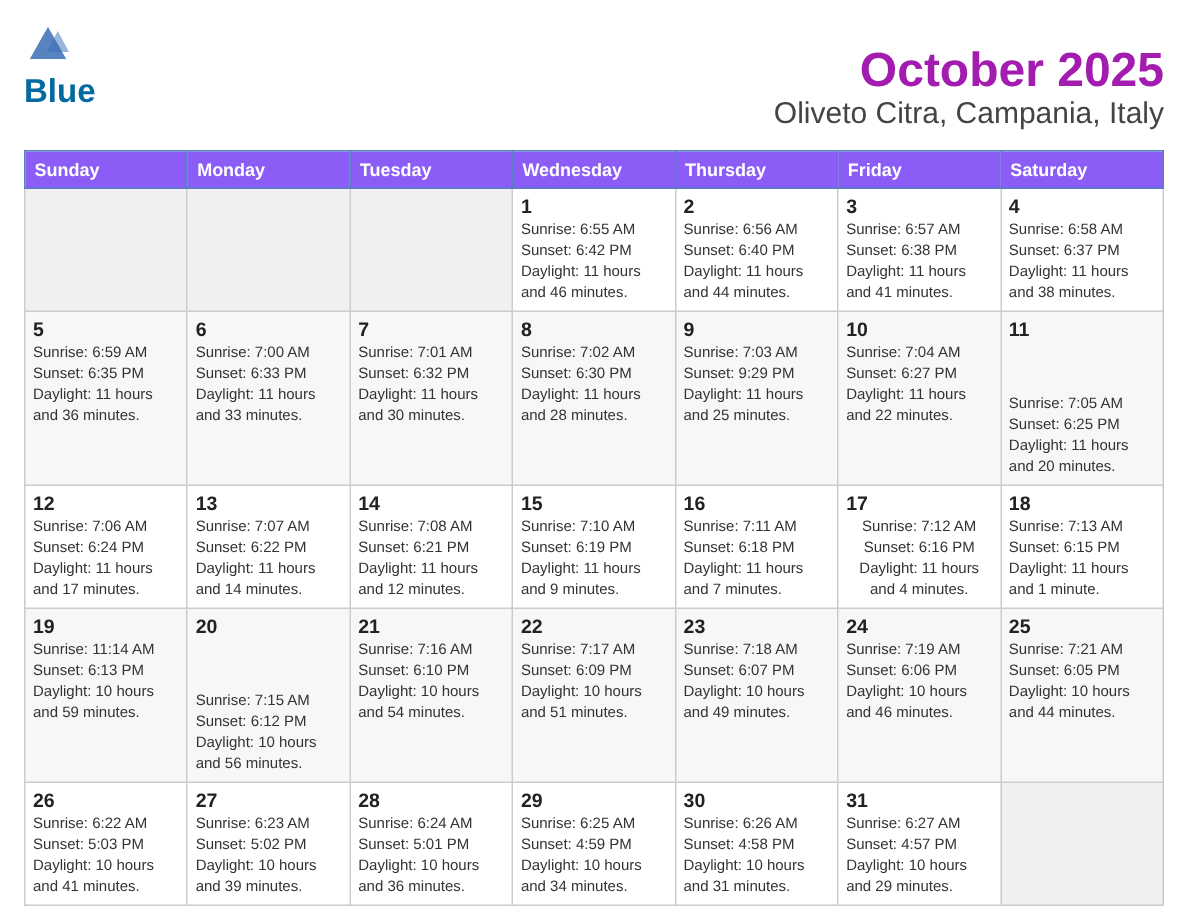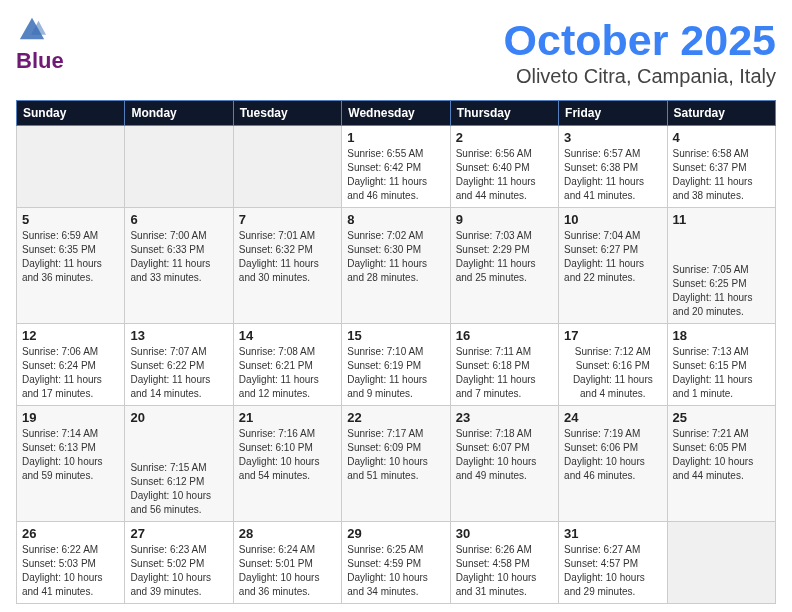--- a/index.html
+++ b/index.html
@@ -19,45 +19,46 @@
     .logo {
       display: flex;
       align-items: center;
     }
     .logo-text {
       font-size: 22px;
       font-weight: bold;
       line-height: 1.1;
     }
     .logo-general { color: #333; }
-    .logo-blue { color: #701a75; }
+    .logo-blue { color: #0369a1; }
     .logo-icon {
       width: 28px;
       height: 28px;
       margin-left: 2px;
     }
     .title-block {
       text-align: right;
     }
     .month-title {
-      font-size: 43px;
+      font-size: 32px;
       font-weight: bold;
-      color: #3b82f6;
+      color: #a21caf;
+      margin-top: 12px;
     }
     .location {
       font-size: 20px;
       color: #444;
     }
     .calendar {
       width: 100%;
       border-collapse: collapse;
       font-size: 11px;
     }
     .calendar th {
-      background-color: #0f172a;
+      background-color: #8b5cf6;
       color: #fff;
       text-align: left;
       padding: 5px 6px;
       font-size: 12px;
       font-weight: bold;
       border: 1px solid #5580c0;
     }
     .calendar td {
       border: 1px solid #ccc;
       vertical-align: top;
@@ -176,21 +177,21 @@
         <td>
           <span class="day-num">8</span>
           <div class="day-info" style="white-space: pre-line;">Sunrise: 7:02 AM
 Sunset: 6:30 PM
 Daylight: 11 hours
 and 28 minutes.</div>
         </td>
         <td>
           <span class="day-num">9</span>
           <div class="day-info" style="white-space: pre-line;">Sunrise: 7:03 AM
-Sunset: 2:29 PM
+Sunset: 9:29 PM
 Daylight: 11 hours
 and 25 minutes.</div>
         </td>
         <td>
           <span class="day-num">10</span>
           <div class="day-info" style="white-space: pre-line;">Sunrise: 7:04 AM
 Sunset: 6:27 PM
 Daylight: 11 hours
 and 22 minutes.</div>
         </td>
@@ -249,21 +250,21 @@
           <span class="day-num">18</span>
           <div class="day-info" style="white-space: pre-line;">Sunrise: 7:13 AM
 Sunset: 6:15 PM
 Daylight: 11 hours
 and 1 minute.</div>
         </td>
       </tr>
       <tr class="row-alt">
         <td>
           <span class="day-num">19</span>
-          <div class="day-info" style="white-space: pre-line;">Sunrise: 7:14 AM
+          <div class="day-info" style="white-space: pre-line;">Sunrise: 11:14 AM
 Sunset: 6:13 PM
 Daylight: 10 hours
 and 59 minutes.</div>
         </td>
         <td>
           <span class="day-num">20</span>
           <div class="day-info" style="white-space: pre-line; margin-top: 36px;">Sunrise: 7:15 AM
 Sunset: 6:12 PM
 Daylight: 10 hours
 and 56 minutes.</div>

